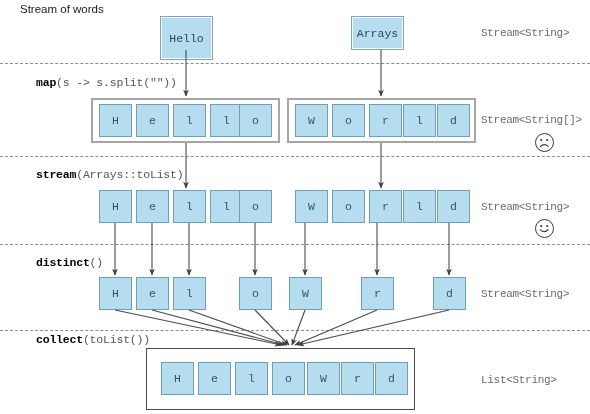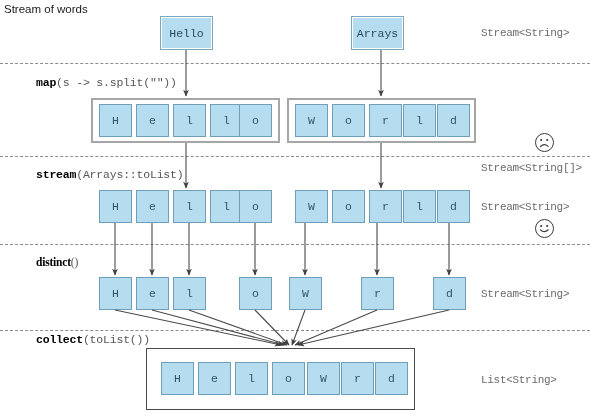--- a/index.html
+++ b/index.html
@@ -106,28 +106,28 @@
     border: 1.3px solid #3a3a3a;
     border-radius: 50%;
     box-sizing: border-box;
   }
 </style>
 </head>
 <body>
 
 <div id="root">
 
-  <div class="abs caption" style="left:4px; top:3px;"><span>Stream of words</span></div>
+  <div class="abs caption" style="left:20px; top:3px;"><span>Stream of words</span></div>
 
   <div class="sep" style="top:63px;"></div>
   <div class="sep" style="top:156px;"></div>
   <div class="sep" style="top:244px;"></div>
   <div class="sep" style="top:330px;"></div>
 
-  <div class="wordbox" style="left:160px; top:16px; width:53px; height:34px;">Hello</div>
+  <div class="wordbox" style="left:160px; top:16px; width:53px; height:44px;">Hello</div>
   <div class="wordbox" style="left:351px; top:16px; width:53px; height:34px;">Arrays</div>
   <div class="abs type-label" style="left:481px; top:27px;">Stream&lt;String&gt;</div>
 
   <div class="abs op-label" style="left:4px; top:76px;">
     <span class="bold">map</span><span class="arg">(s -&gt; s.split(""))</span>
   </div>
 
   <div class="container-box" style="left:91px; top:98px; width:189px; height:45px;"></div>
   <div class="cell" style="left:99px; top:104px; width:33px; height:33px;">H</div>
   <div class="cell" style="left:136px; top:104px; width:33px; height:33px;">e</div>
@@ -135,21 +135,21 @@
   <div class="cell" style="left:210px; top:104px; width:33px; height:33px;">l</div>
   <div class="cell" style="left:239px; top:104px; width:33px; height:33px;">o</div>
 
   <div class="container-box" style="left:287px; top:98px; width:189px; height:45px;"></div>
   <div class="cell" style="left:295px; top:104px; width:33px; height:33px;">W</div>
   <div class="cell" style="left:332px; top:104px; width:33px; height:33px;">o</div>
   <div class="cell" style="left:369px; top:104px; width:33px; height:33px;">r</div>
   <div class="cell" style="left:403px; top:104px; width:33px; height:33px;">l</div>
   <div class="cell" style="left:437px; top:104px; width:33px; height:33px;">d</div>
 
-  <div class="abs type-label" style="left:481px; top:114px;margin-top:48px;">Stream&lt;String[]&gt;</div>
+  <div class="abs type-label" style="left:481px; top:114px;">Stream&lt;String[]&gt;</div>
 
   <div class="face" style="left:535px; top:133px;">
     <svg width="17" height="17" viewBox="0 0 17 17">
       <circle cx="5.2" cy="6" r="1.1" fill="#3a3a3a"></circle>
       <circle cx="11.2" cy="6" r="1.1" fill="#3a3a3a"></circle>
       <path d="M4.4 12.6 Q8.2 9.0 12.2 12.4" stroke="#3a3a3a" stroke-width="1.2" fill="none" stroke-linecap="round"></path>
     </svg>
   </div>
 
   <div class="abs op-label" style="left:4px; top:168px;">
@@ -170,21 +170,21 @@
   <div class="abs type-label" style="left:481px; top:201px;">Stream&lt;String&gt;</div>
 
   <div class="face" style="left:535px; top:219px;">
     <svg width="17" height="17" viewBox="0 0 17 17">
       <circle cx="5.2" cy="6" r="1.1" fill="#3a3a3a"></circle>
       <circle cx="11.2" cy="6" r="1.1" fill="#3a3a3a"></circle>
       <path d="M4.4 9.8 Q8.2 13.6 12.2 9.8" stroke="#3a3a3a" stroke-width="1.2" fill="none" stroke-linecap="round"></path>
     </svg>
   </div>
 
-  <div class="abs op-label" style="left:4px; top:256px;font-family:Liberation Serif, serif;">
+  <div class="abs op-label" style="left:4px; top:256px;">
     <span class="bold">distinct</span><span class="arg">()</span>
   </div>
 
   <div class="cell" style="left:99px; top:277px; width:33px; height:33px;">H</div>
   <div class="cell" style="left:136px; top:277px; width:33px; height:33px;">e</div>
   <div class="cell" style="left:173px; top:277px; width:33px; height:33px;">l</div>
   <div class="cell" style="left:239px; top:277px; width:33px; height:33px;">o</div>
   <div class="cell" style="left:289px; top:277px; width:33px; height:33px;">W</div>
   <div class="cell" style="left:361px; top:277px; width:33px; height:33px;">r</div>
   <div class="cell" style="left:433px; top:277px; width:33px; height:33px;">d</div>

